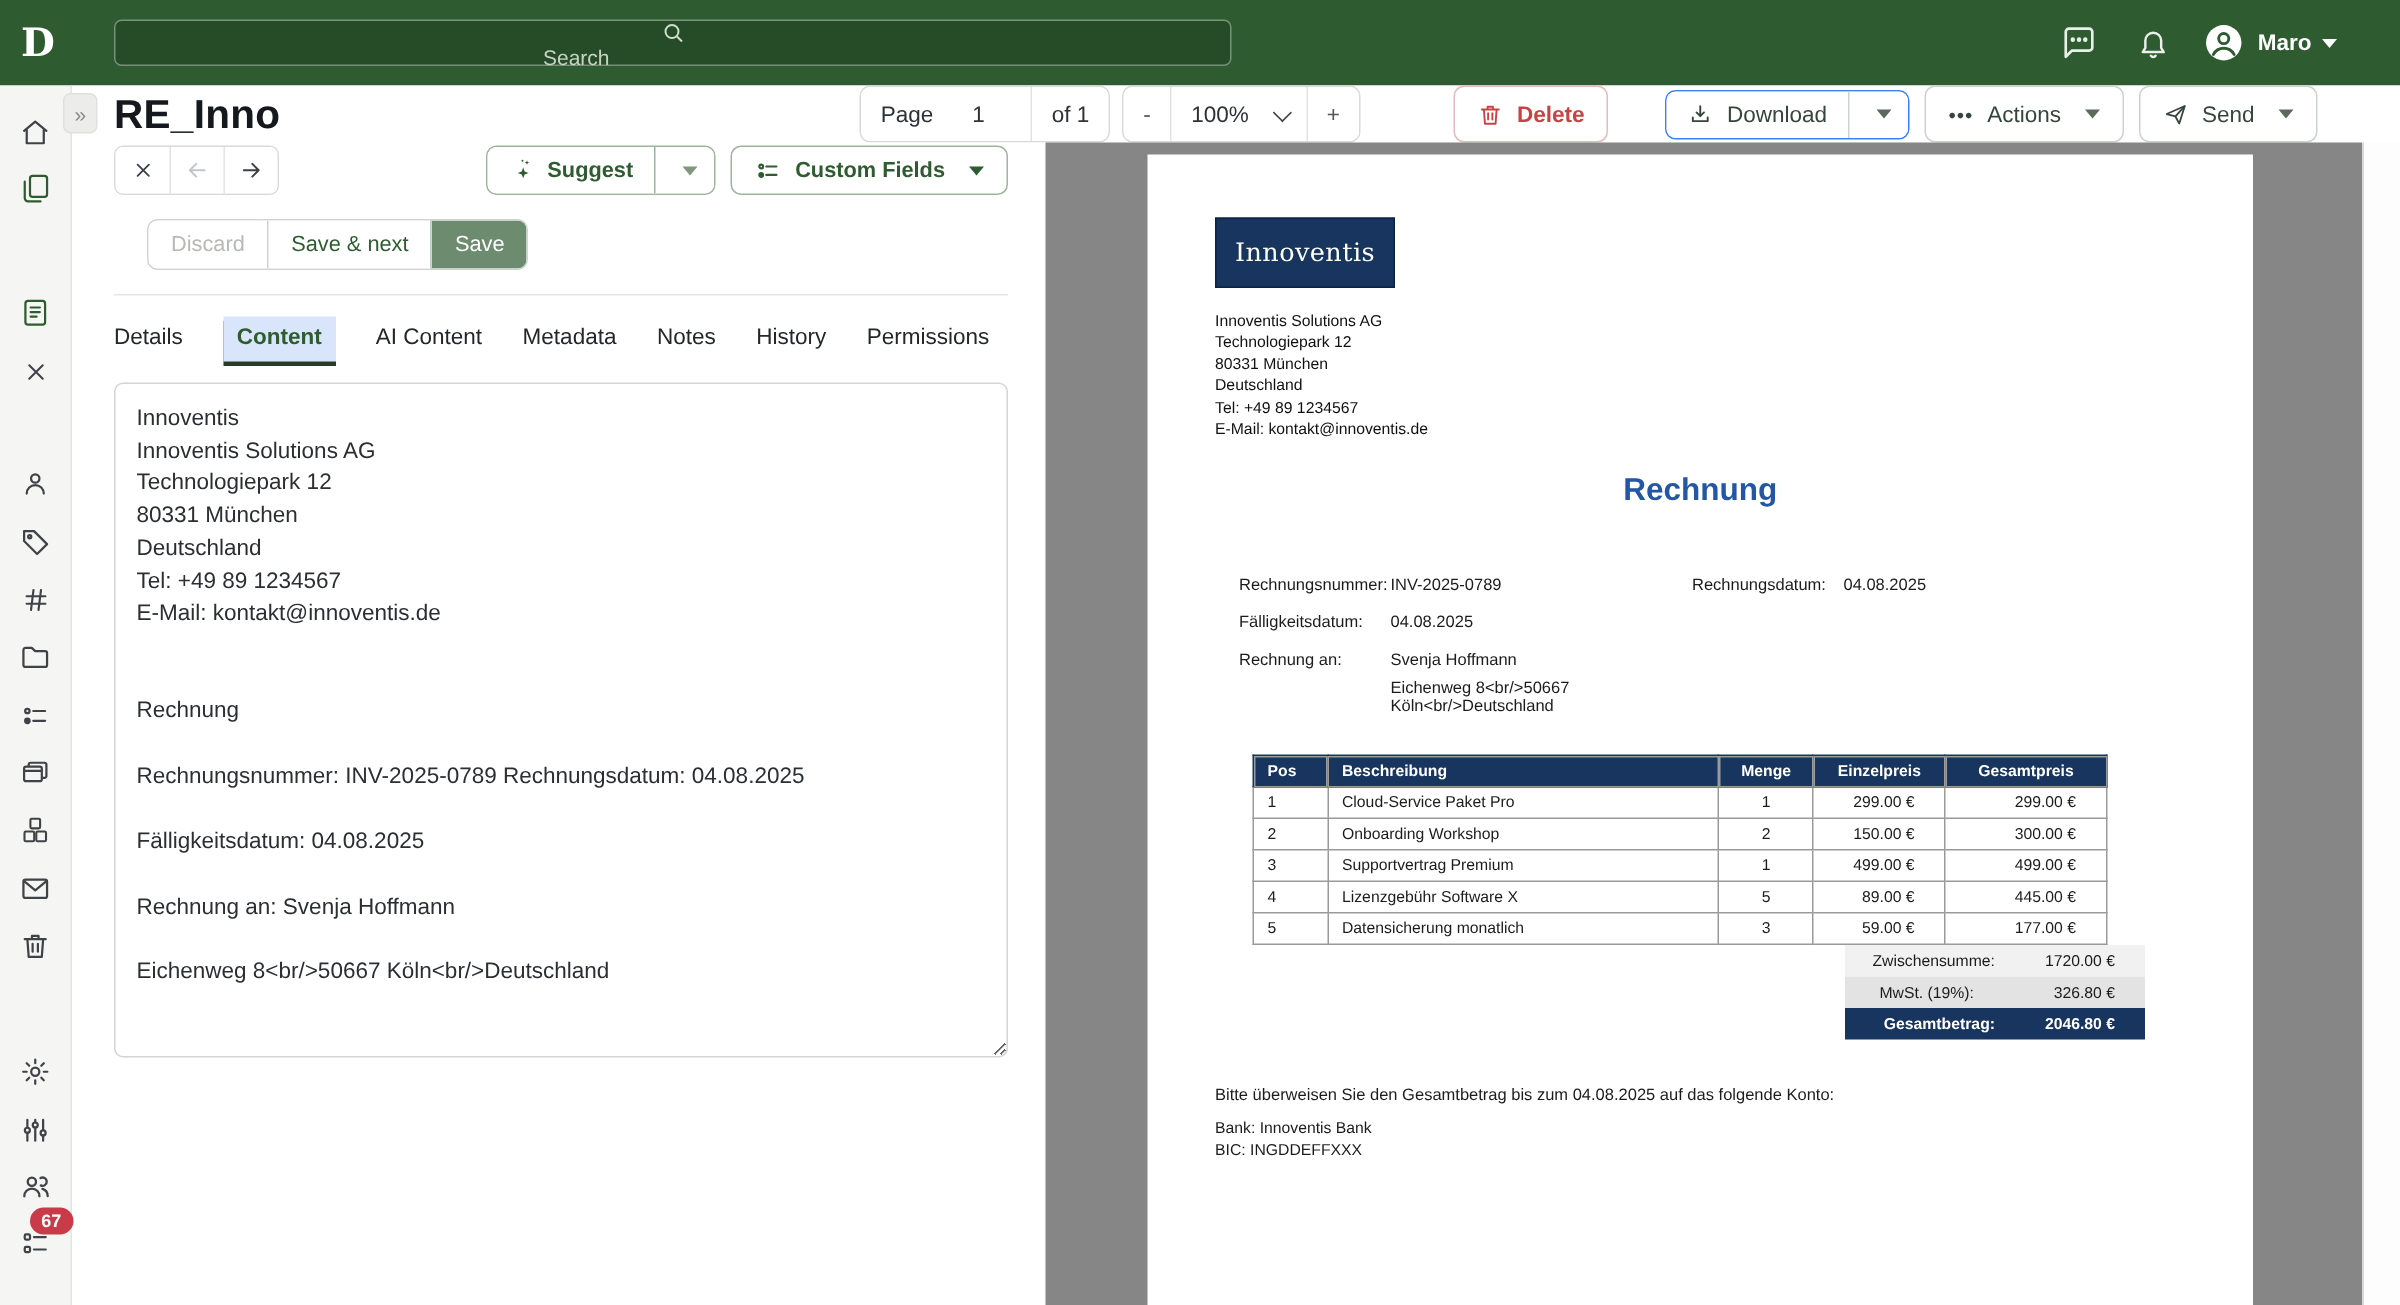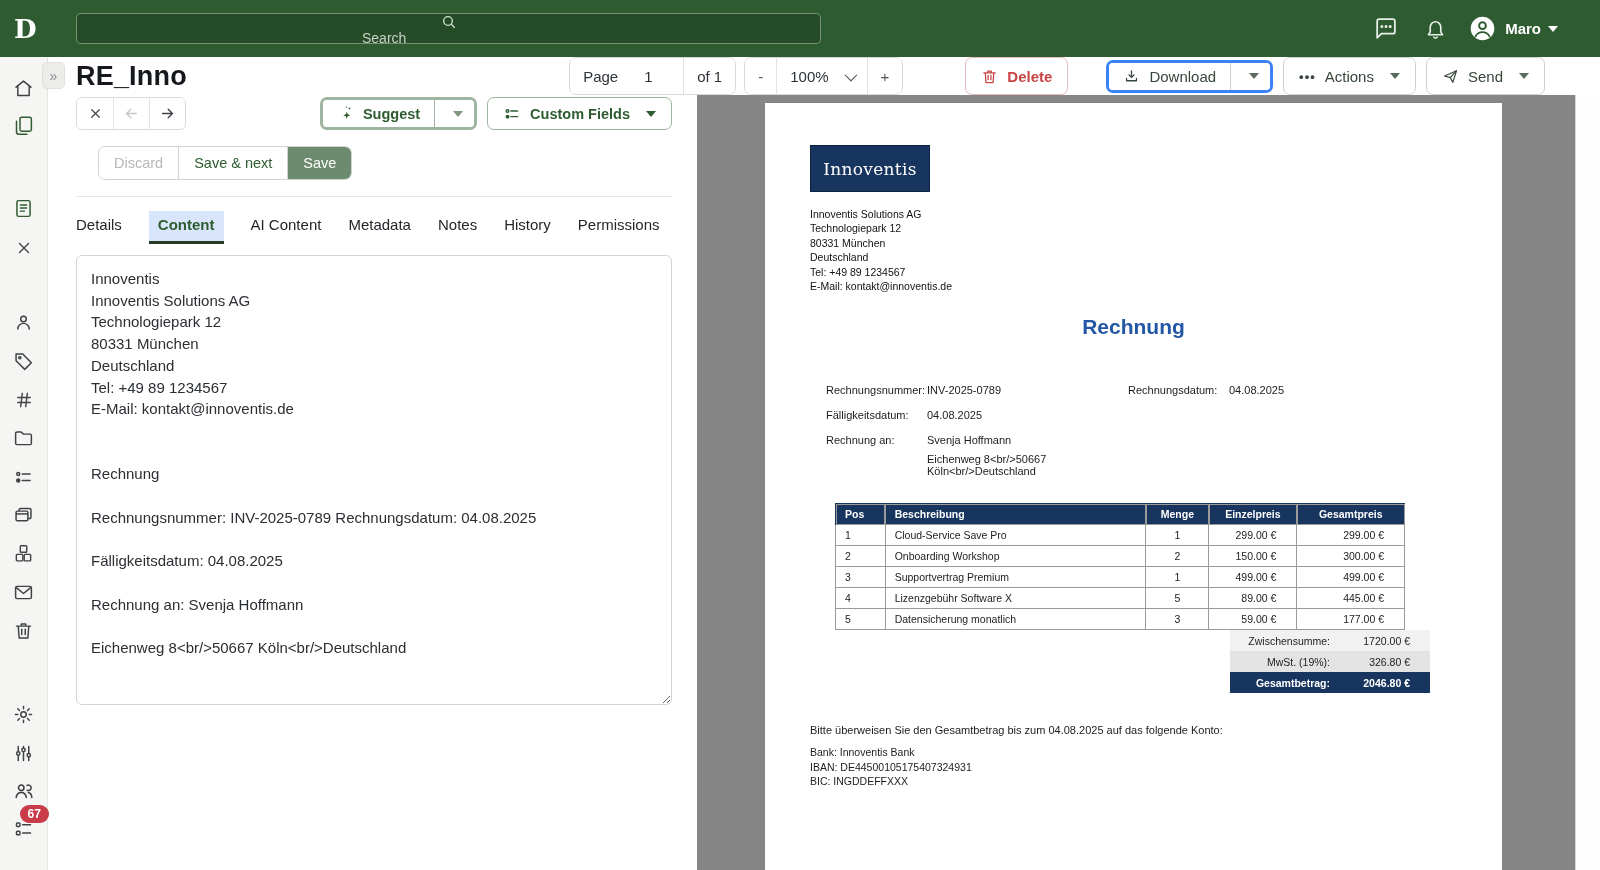--- a/index.html
+++ b/index.html
@@ -47,21 +47,21 @@
   .pill-group > :first-child { border-left:none; }
   .page-input { width:52px; border:none; outline:none; font-size:15px; color:#2d3338; padding:0 13px; }
   .zoom-btn { cursor:pointer; color:#555; }
   .zoom-select { cursor:pointer; gap:16px; }
   .chev { display:inline-block; width:9px; height:9px; border-right:1.8px solid #444; border-bottom:1.8px solid #444;
     transform:rotate(45deg) translateY(-2px); }
   .btn { height:38px; display:inline-flex; align-items:center; gap:9px; padding:0 15px; background:#fff;
     border:1px solid #ccd3cc; border-radius:7px; font-size:15px; color:#36463a; cursor:pointer;
     font-family:"Liberation Sans", sans-serif; }
   .btn-delete { color:#c84444; border-color:#e6baba;font-weight:bold; }
-  .split { display:inline-flex; border:3px solid #3b82f6; border-radius:7px; overflow:hidden; height:38px; }
+  .split { display:inline-flex; border:1px solid #3b82f6; border-radius:7px; overflow:hidden; height:38px; }
   .split .seg { display:flex; align-items:center; gap:9px; padding:0 14px; background:#fff; color:#36463a;
     font-size:15px; border:none; cursor:pointer; }
   .split .seg + .seg { border-left:1px solid #ccd3cc; padding:0 11px; }
   .ellipsis { letter-spacing:1px; font-weight:bold; font-size:13px; }
 
   
   .body-row { flex:1; display:flex; }
   .editor { width:649px; flex:none; padding:2px 25px 0 28px; background:#fff; }
   .ed-toolbar { display:flex; align-items:center; }
   .nav-group { display:inline-flex; border:1px solid #d7dad7; border-radius:6px; overflow:hidden; height:33px; }
@@ -121,21 +121,21 @@
   .c-price { width:85px; }
   .c-total { width:104px; }
   th.c-price, th.c-total { text-align:center; }
   td.c-price, td.c-total { text-align:right; padding-right:20px !important; }
 
   .totals { margin-left:420px; width:200px; margin-top:0; font-size:10.5px; }
   .t-row { display:flex; align-items:center; height:21px; }
   .t-row .t-label { flex:1; text-align:right; padding-right:14px; }
   .t-row .t-value { width:86px; text-align:right; padding-right:20px; }
   .t-row.r0 { background:#f1f1f1; }
-  .t-row.r1 { background:#e3e3e3; }
+  .t-row.r1 { background:#e3e3e3;gap:14px; }
   .t-row.r2 { background:#17355e; color:#fff; font-weight:bold; }
 
   .pay-note { margin-top:31px; font-size:11px; }
   .bank { margin-top:9px; font-size:10.5px; line-height:14.3px; }
 
   svg { display:block; }
 </style>
 </head>
 <body>
 
@@ -481,21 +481,21 @@
                 <th class="c-pos">Pos</th>
                 <th class="c-desc">Beschreibung</th>
                 <th class="c-qty">Menge</th>
                 <th class="c-price">Einzelpreis</th>
                 <th class="c-total">Gesamtpreis</th>
               </tr>
             </thead>
             <tbody>
               <tr>
                 <td class="c-pos">1</td>
-                <td class="c-desc">Cloud-Service Save Pro</td>
+                <td class="c-desc">Cloud-Service Paket Pro</td>
                 <td class="c-qty">1</td>
                 <td class="c-price">299.00 €</td>
                 <td class="c-total">299.00 €</td>
               </tr>
               <tr>
                 <td class="c-pos">2</td>
                 <td class="c-desc">Onboarding Workshop</td>
                 <td class="c-qty">2</td>
                 <td class="c-price">150.00 €</td>
                 <td class="c-total">300.00 €</td>
@@ -535,21 +535,20 @@
             </div>
             <div class="t-row r2">
               <span class="t-label">Gesamtbetrag:</span>
               <span class="t-value">2046.80 €</span>
             </div>
           </div>
 
           <div class="pay-note">Bitte überweisen Sie den Gesamtbetrag bis zum 04.08.2025 auf das folgende Konto:</div>
           <div class="bank">
             <div>Bank: Innoventis Bank</div>
-            <div>IBAN: DE44500105175407324931</div>
             <div>BIC: INGDDEFFXXX</div>
           </div>
         </div>
       </div>
 
       <div class="scroll-strip"></div>
     </div>
   </div>
 </div>
 

